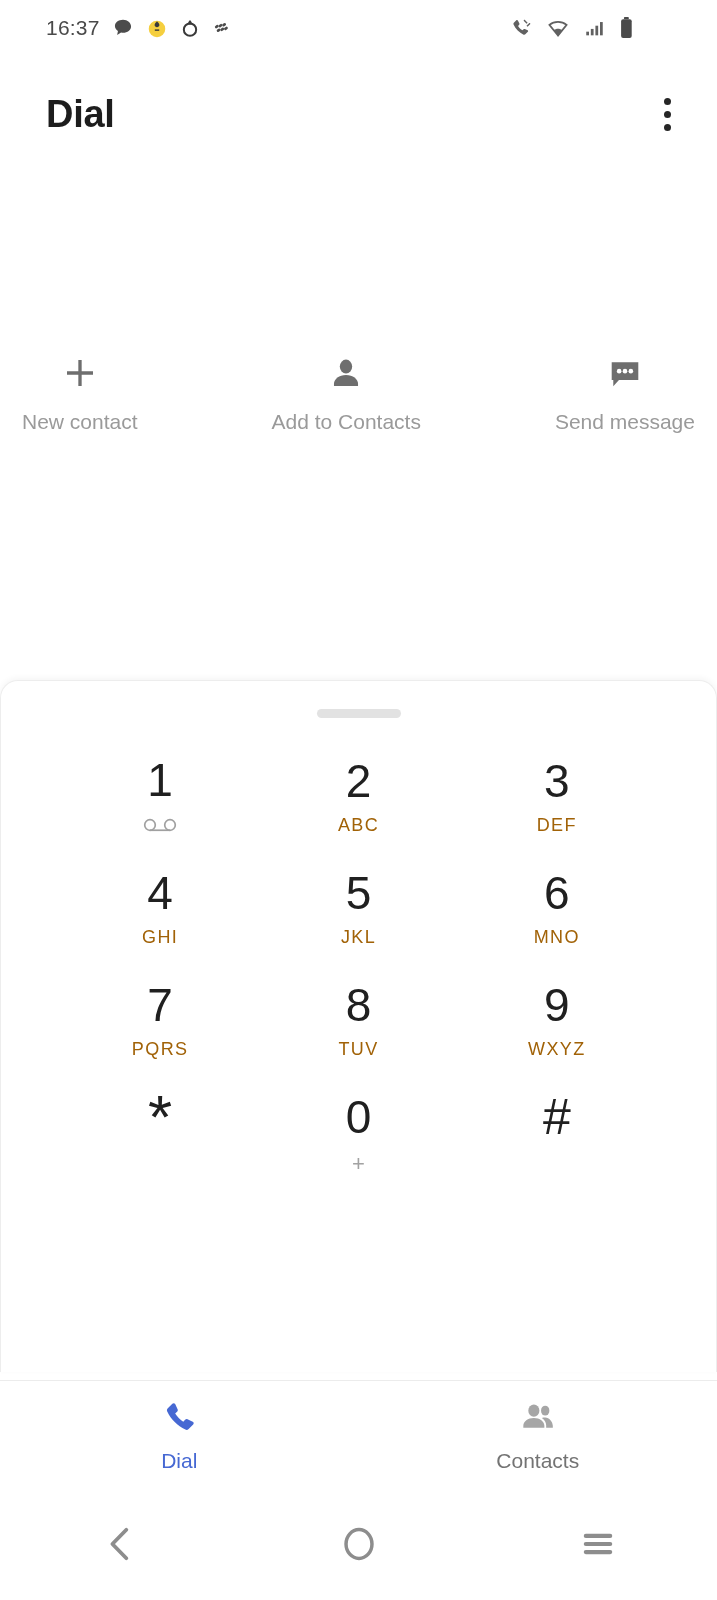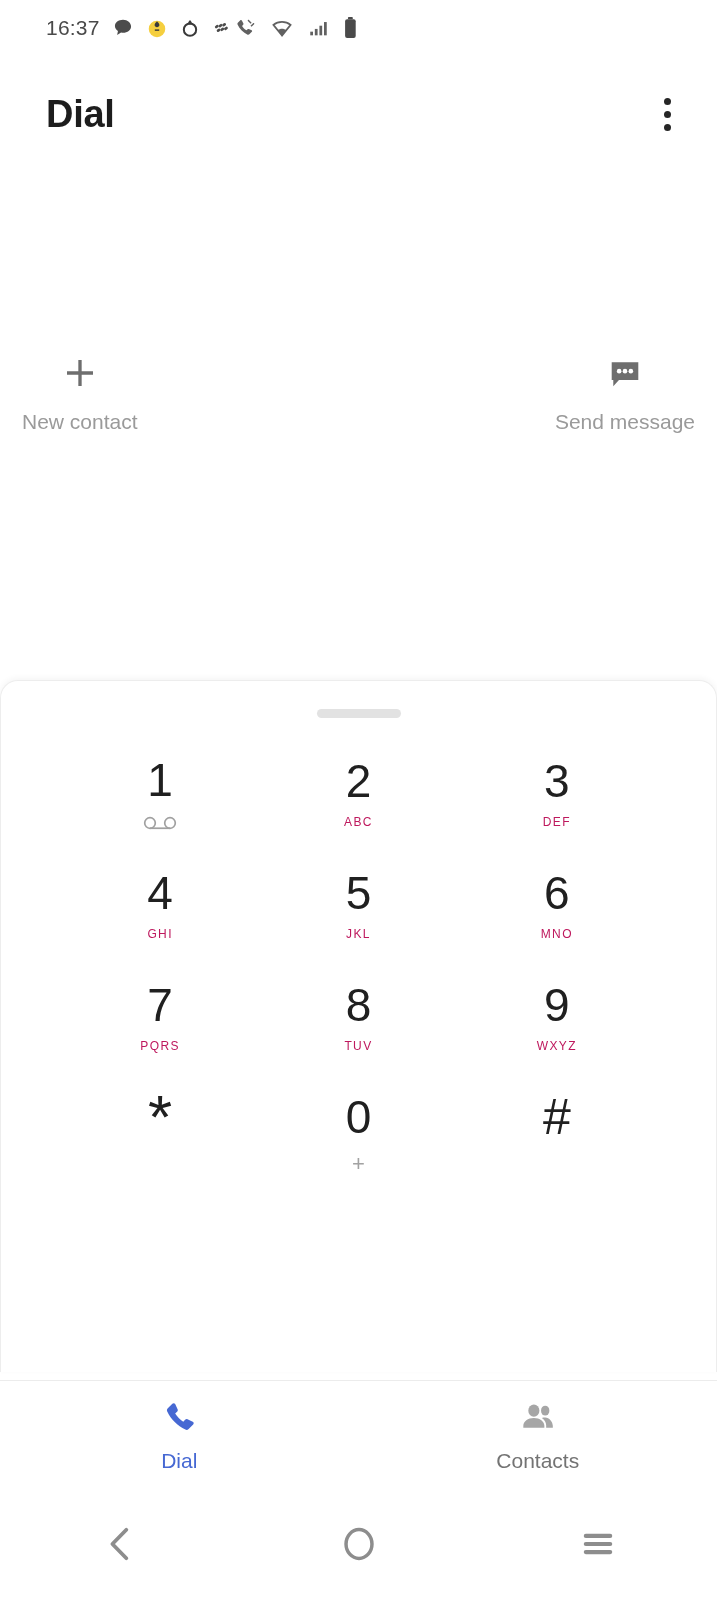--- a/index.html
+++ b/index.html
@@ -11,21 +11,21 @@
   }
   #screen {
     position:relative;
     width:717px; height:1600px;
     background:#ffffff;
   }
 
   
   #status-bar {
     position:absolute; top:0; left:0; width:664px; height:56px;
-    display:flex; align-items:center; 
+    display:flex; align-items:center; justify-content:space-between;
     padding:0 30px 0 46px;
   }
   #status-left { display:flex; align-items:center; gap:12px; }
   #clock { font-size:21px; color:#4a4a4a; letter-spacing:.2px; }
   .sb-ico { display:inline-flex; align-items:center; justify-content:center; }
   #status-right { display:flex; align-items:center; gap:13px; }
 
   
   #app-bar {
     position:absolute; top:78px; left:0; width:717px; height:72px;
@@ -73,21 +73,21 @@
     display:grid;
     grid-template-columns:repeat(3,1fr);
     grid-template-rows:repeat(4,112px);
     padding:0 60px;
   }
   .key {
     display:flex; flex-direction:column; align-items:center; justify-content:center;
     cursor:pointer; position:relative;
   }
   .key-digit { font-size:46px; color:#202020; line-height:1; }
-  .key-sub { margin-top:11px; font-size:12px; color:#be185d; letter-spacing:1.4px; height:19px; }
+  .key-sub { margin-top:11px; font-size:18px; color:#a16207; letter-spacing:1.4px; height:19px; }
   .key-sub.plus { font-size:22px; letter-spacing:0; color:#a2a2a2; }
   .key-sub.vm { margin-top:13px; }
   .key-symbol { font-size:50px; color:#202020; line-height:1; }
   .key-symbol.star { font-size:62px; line-height:.62; }
 
   
   #tab-bar {
     position:absolute; top:1380px; left:0; width:717px; height:112px;
     border-top:1px solid #ececec;
     display:flex; align-items:center;
@@ -193,20 +193,29 @@
 
     <div class="action-item">
       <span class="action-icon">
         <svg width="40" height="40" viewBox="0 0 24 24">
             <path d="M11 3.6h2v6.8h6.8v2H13v6.8h-2v-6.8H4.2v-2H11z" fill="#6e6e6e"></path>
           </svg>
       </span>
       <span class="action-label">New contact</span>
     </div>
 
+    <div class="action-item">
+      <span class="action-icon">
+        <svg width="38" height="38" viewBox="0 0 24 24">
+          <ellipse cx="12" cy="7.3" rx="3.9" ry="4.4" fill="#6e6e6e"></ellipse>
+          <path d="M12 12.6c-4.3 0-7.6 2.5-7.6 5.6v1.4h15.2v-1.4c0-3.1-3.3-5.6-7.6-5.6z" fill="#6e6e6e"></path>
+        </svg>
+      </span>
+      <span class="action-label">Add to Contacts</span>
+    </div>
 
     <div class="action-item">
       <span class="action-icon">
         <svg width="38" height="38" viewBox="0 0 24 24">
           <path d="M3.6 4.6h16.8v11.2H8.2L4.6 19.8v-4h-1z" fill="#6e6e6e"></path>
           <g fill="#ffffff">
             <circle cx="8.3" cy="10.2" r="1.45"></circle>
             <circle cx="12" cy="10.2" r="1.45"></circle>
             <circle cx="15.7" cy="10.2" r="1.45"></circle>
           </g>

